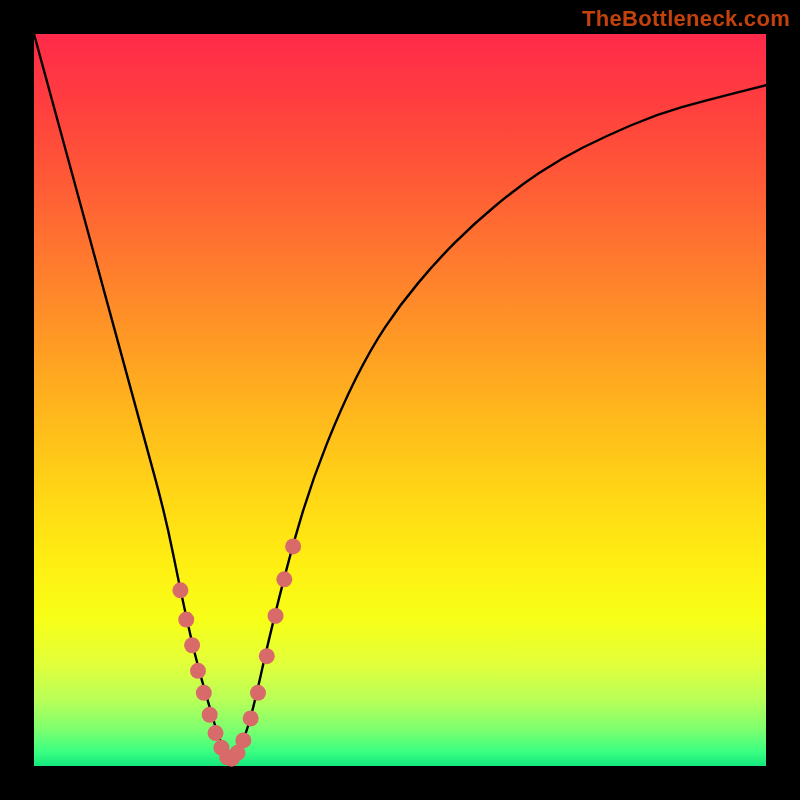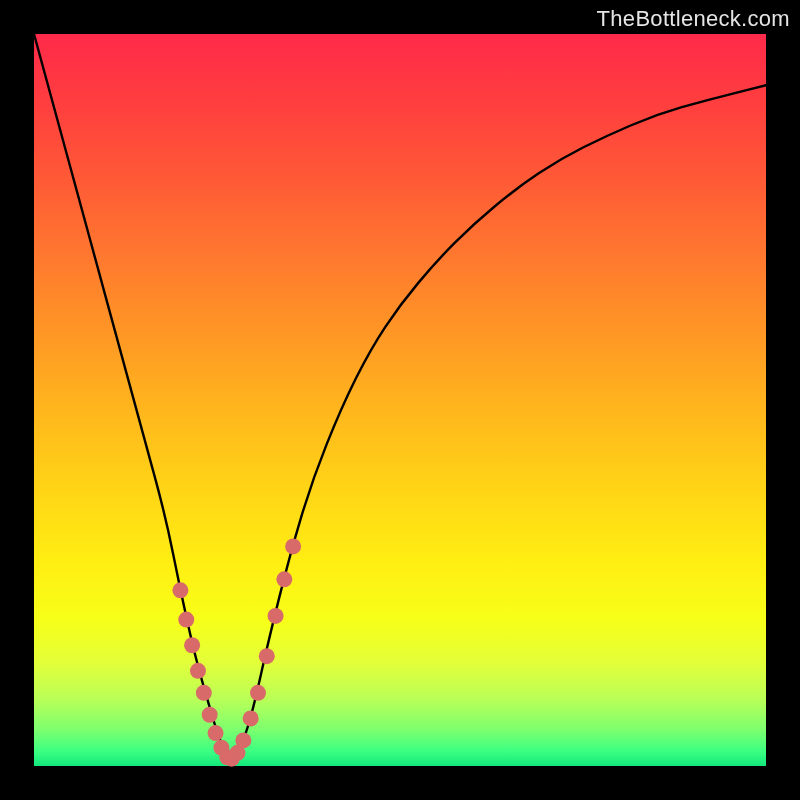--- a/index.html
+++ b/index.html
@@ -36,24 +36,24 @@
       #e2ff3a 86%,
       #b8ff58 91%,
       #7dff6e 95%,
       #3cff82 98%,
       #12e87c 100%);
   }
   .watermark {
     position: absolute;
     top: 6px;
     right: 10px;
-    color: #e5e5e5;
+    color: #c2410c;
     font-size: 22px;
     letter-spacing: 0.3px;
-    font-weight: 400;
+    font-weight: 700;
   }
   svg.curve {
     position: absolute;
     left: 0;
     top: 0;
     width: 732px;
     height: 732px;
     overflow: visible;
   }
 </style>

